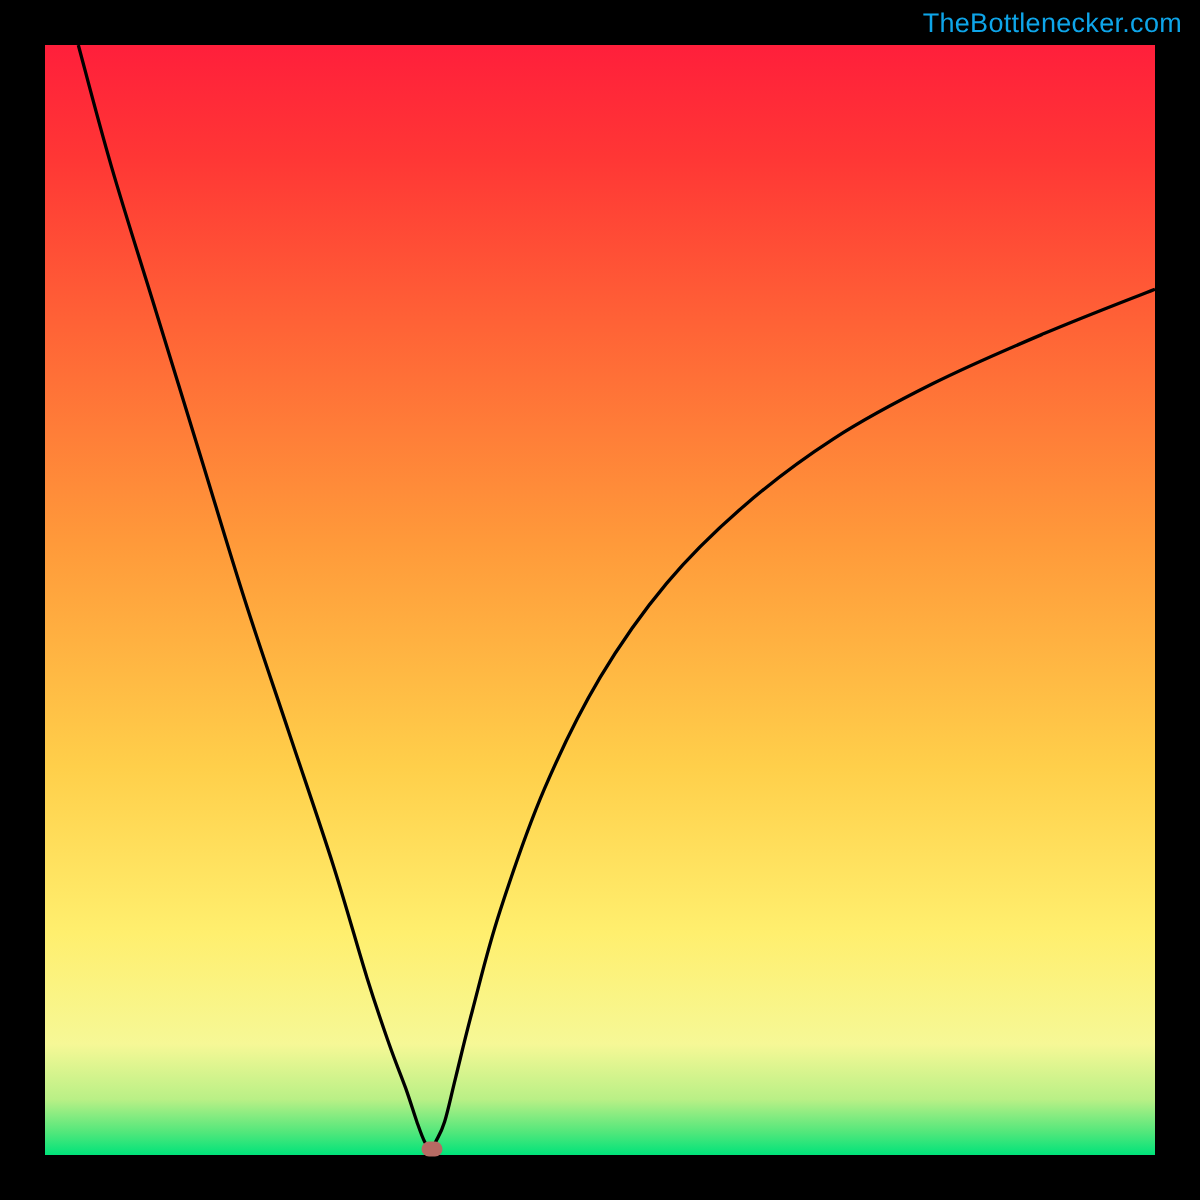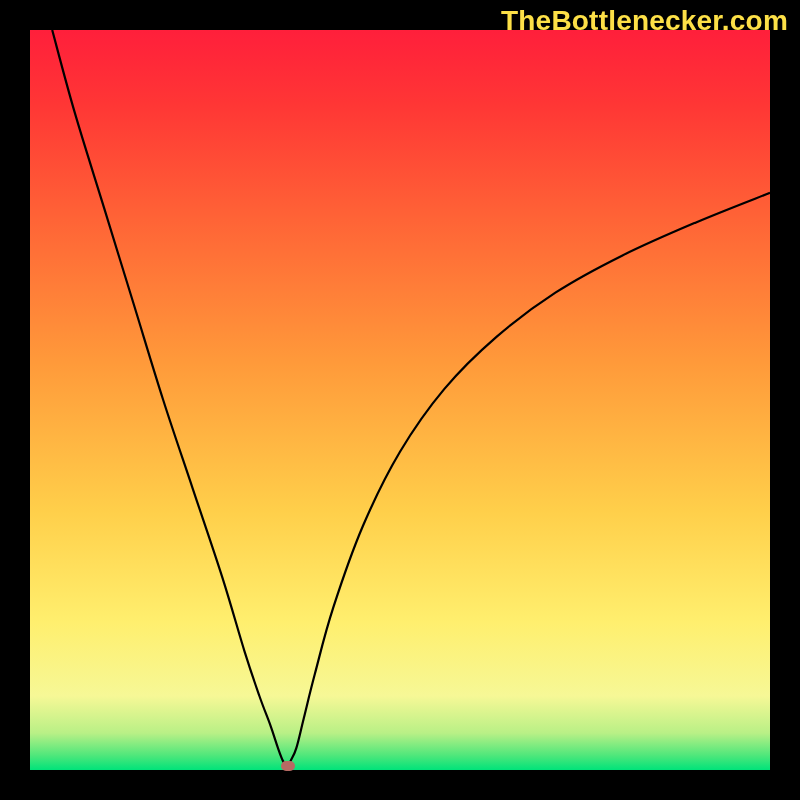--- a/index.html
+++ b/index.html
@@ -24,23 +24,23 @@
     position: absolute;
     left: 0;
     top: 0;
     width: 740px;
     height: 740px;
   }
   .watermark {
     position: absolute;
     top: 5px;
     right: 12px;
-    color: #fde047;
-    font-size: 28px;
-    font-weight: 700;
+    color: #0ea5e9;
+    font-size: 18px;
+    font-weight: 400;
     letter-spacing: 0.2px;
   }
   .optimum {
     position: absolute;
     width: 14px;
     height: 10px;
     background: #b76a63;
     border-radius: 5px;
     transform: translate(-50%, -50%);
   }

